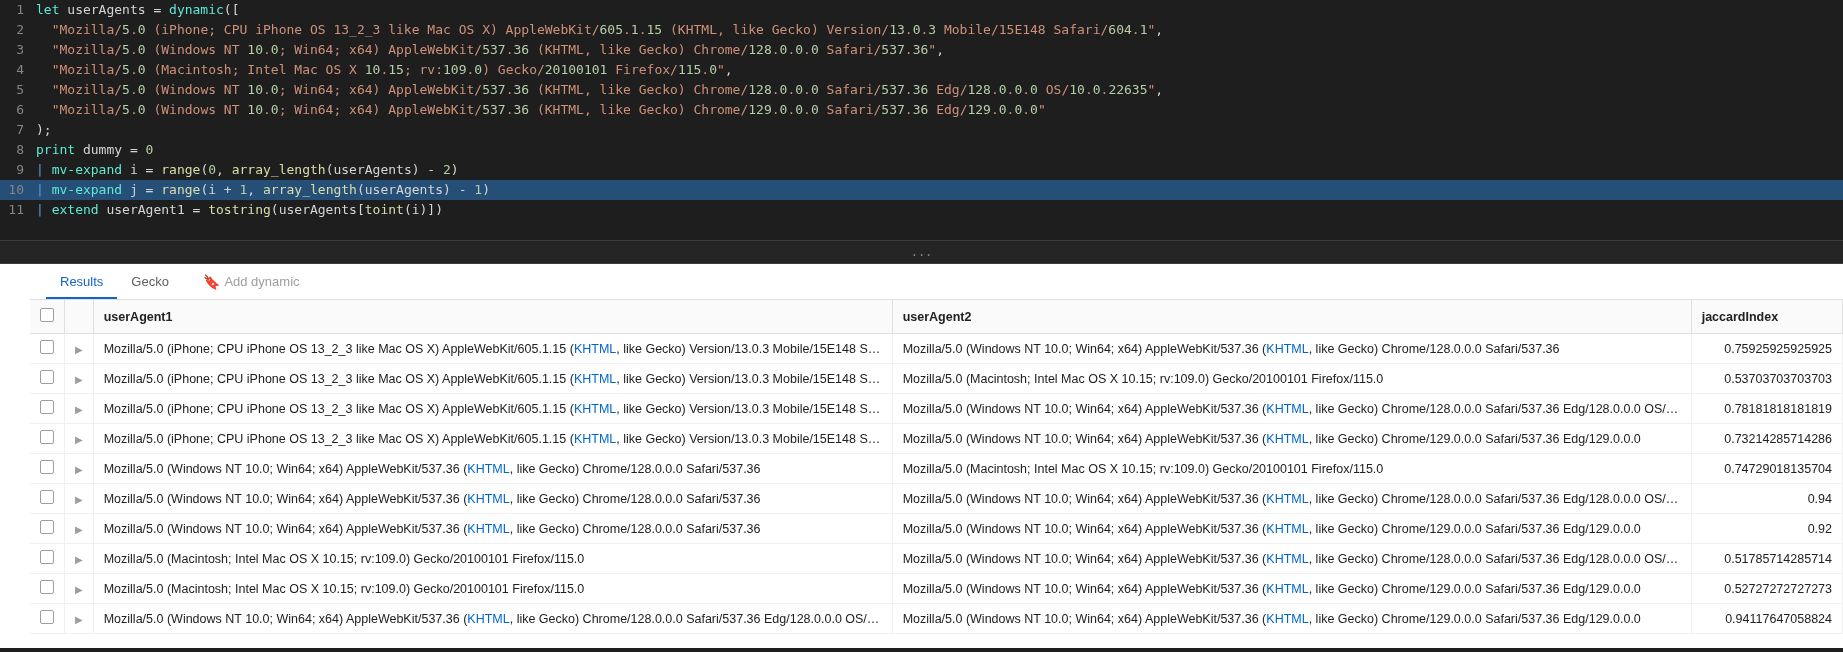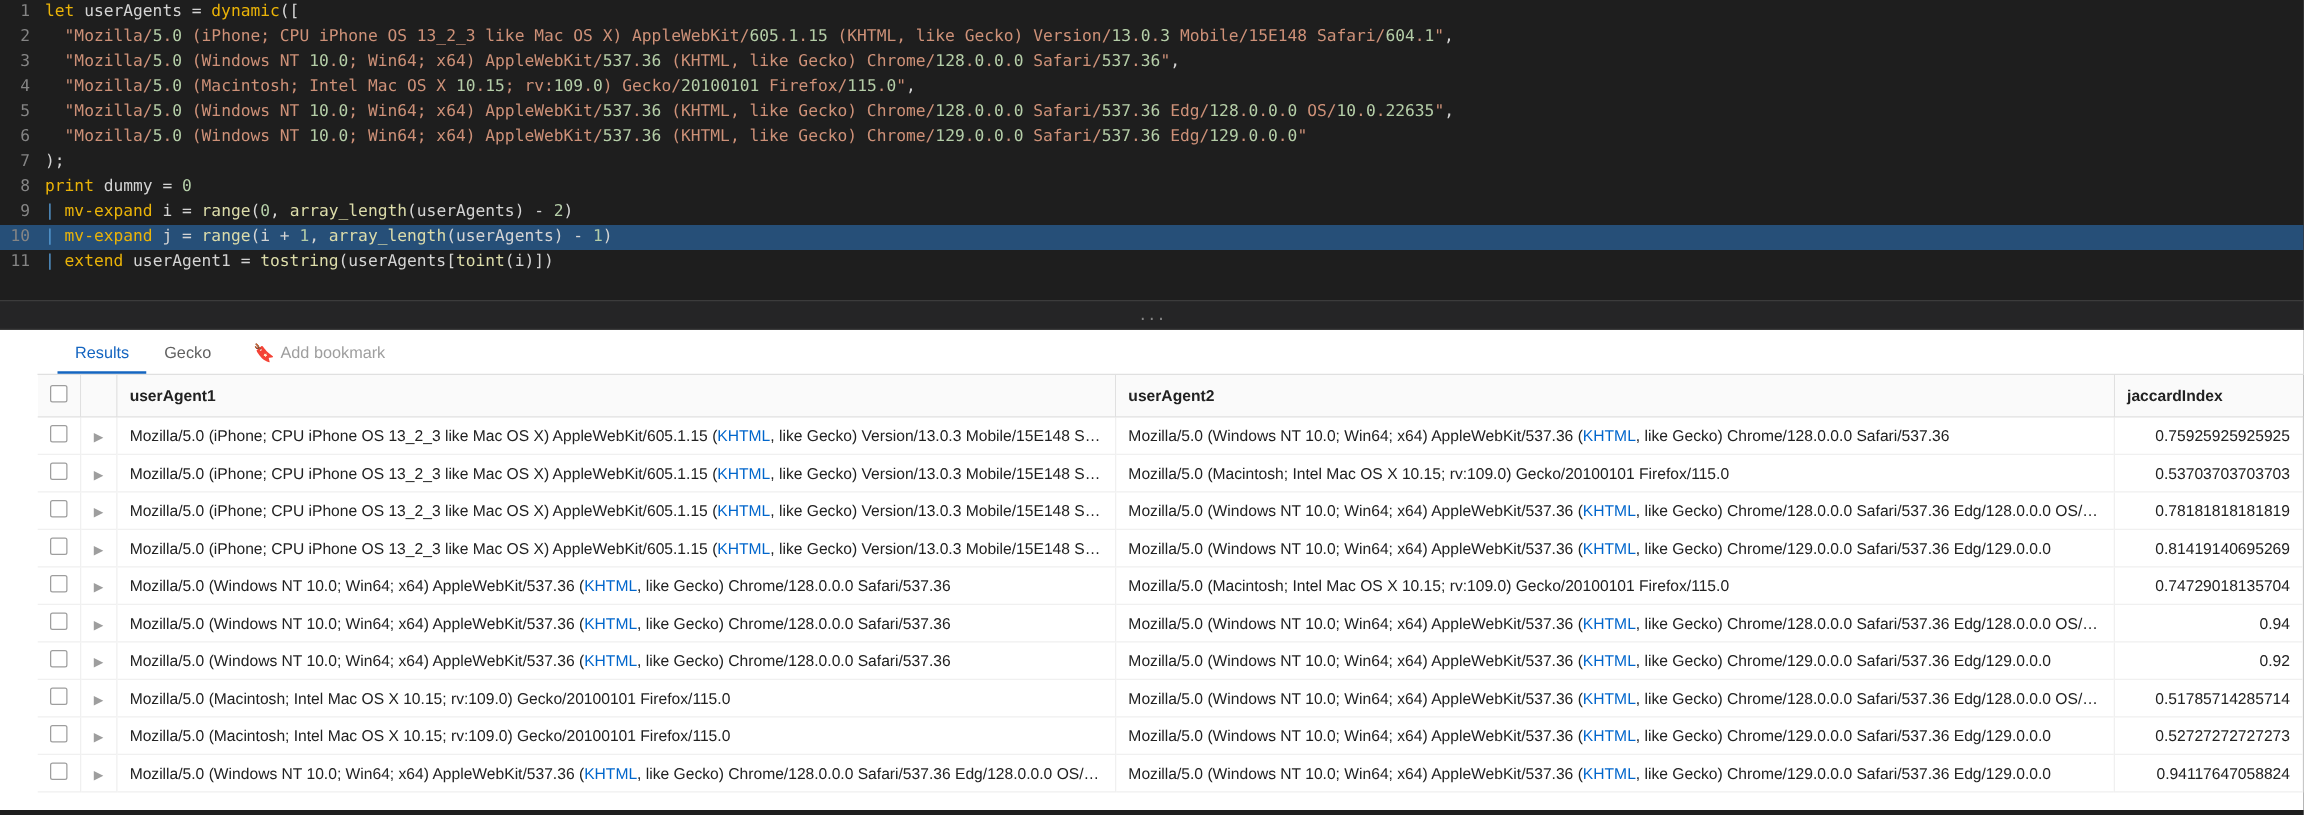--- a/index.html
+++ b/index.html
@@ -27,21 +27,21 @@
       padding-right: 12px;
       user-select: none;
       font-size: 13px;
     }
     .line-content {
       flex: 1;
       white-space: pre;
       font-size: 13px;
     }
     
-    .kw { color: #eab308; }
+    .kw { color: #5eead4; }
     .str { color: #ce9178; }
     .fn { color: #dcdcaa; }
     .num { color: #b5cea8; }
     .highlight-line { background: #264f78; }
     .pipe { color: #569cd6; }
 
     
     .ellipsis-bar {
       background: #252526;
       color: #858585;
@@ -230,21 +230,21 @@
 
 <div class="results-section">
 
   <div class="tabs-bar">
     <div id="tabs-container" style="display:flex;align-items:center;gap:0;">
         <div class="tab active">Results</div>
         <div class="tab">Gecko</div>
       </div>
     <div class="bookmark-btn">
       <span class="bookmark-icon">🔖</span>
-      <span>Add bookmark</span>
+      <span>Add dynamic</span>
     </div>
   </div>
 
   <div class="table-container">
     <table>
       <thead>
         <tr>
           <th><span class="checkbox"></span></th>
           <th></th>
           <th>userAgent1</th>
@@ -272,21 +272,21 @@
             <td><span class="expand-btn">▶</span></td>
             <td style="max-width: 680px;">Mozilla/5.0 (iPhone; CPU iPhone OS 13_2_3 like Mac OS X) AppleWebKit/605.1.15 (<span class="khtml">KHTML</span>, like Gecko) Version/13.0.3 Mobile/15E148 Safari/604.1</td>
             <td style="max-width: 680px;">Mozilla/5.0 (Windows NT 10.0; Win64; x64) AppleWebKit/537.36 (<span class="khtml">KHTML</span>, like Gecko) Chrome/128.0.0.0 Safari/537.36 Edg/128.0.0.0 OS/10.0.22635</td>
             <td class="jaccard-col">0.78181818181819</td>
           </tr>
           <tr>
             <td><span class="checkbox"></span></td>
             <td><span class="expand-btn">▶</span></td>
             <td style="max-width: 680px;">Mozilla/5.0 (iPhone; CPU iPhone OS 13_2_3 like Mac OS X) AppleWebKit/605.1.15 (<span class="khtml">KHTML</span>, like Gecko) Version/13.0.3 Mobile/15E148 Safari/604.1</td>
             <td style="max-width: 680px;">Mozilla/5.0 (Windows NT 10.0; Win64; x64) AppleWebKit/537.36 (<span class="khtml">KHTML</span>, like Gecko) Chrome/129.0.0.0 Safari/537.36 Edg/129.0.0.0</td>
-            <td class="jaccard-col">0.81419140695269</td>
+            <td class="jaccard-col">0.73214285714286</td>
           </tr>
           <tr>
             <td><span class="checkbox"></span></td>
             <td><span class="expand-btn">▶</span></td>
             <td style="max-width: 680px;">Mozilla/5.0 (Windows NT 10.0; Win64; x64) AppleWebKit/537.36 (<span class="khtml">KHTML</span>, like Gecko) Chrome/128.0.0.0 Safari/537.36</td>
             <td style="max-width: 680px;">Mozilla/5.0 (Macintosh; Intel Mac OS X 10.15; rv:109.0) Gecko/20100101 Firefox/115.0</td>
             <td class="jaccard-col">0.74729018135704</td>
           </tr>
           <tr>
             <td><span class="checkbox"></span></td>

